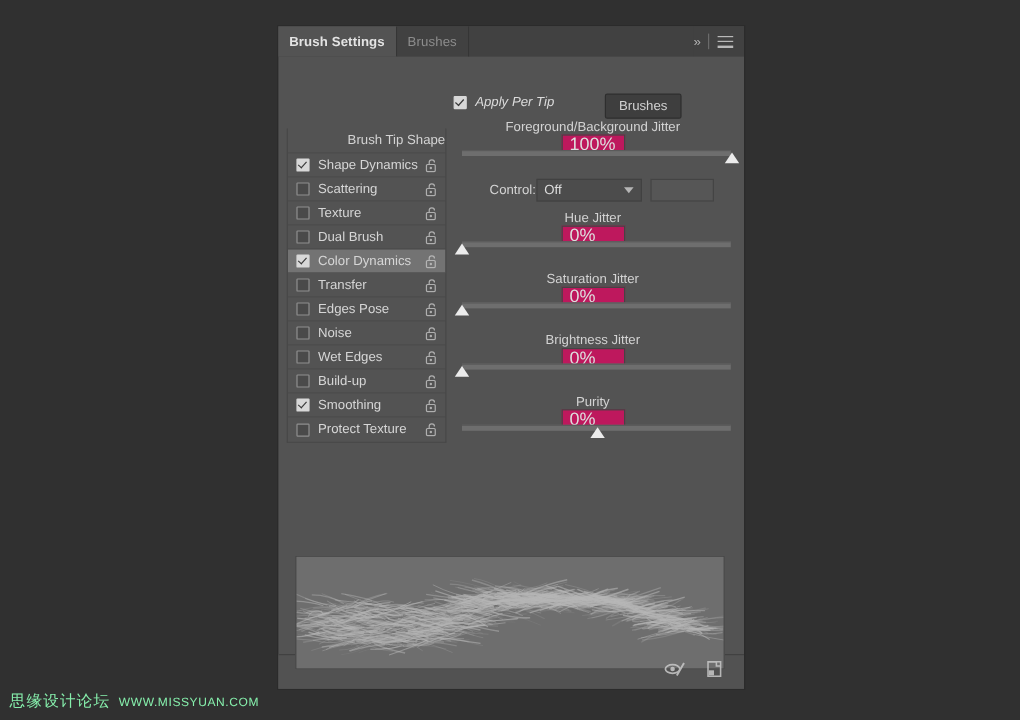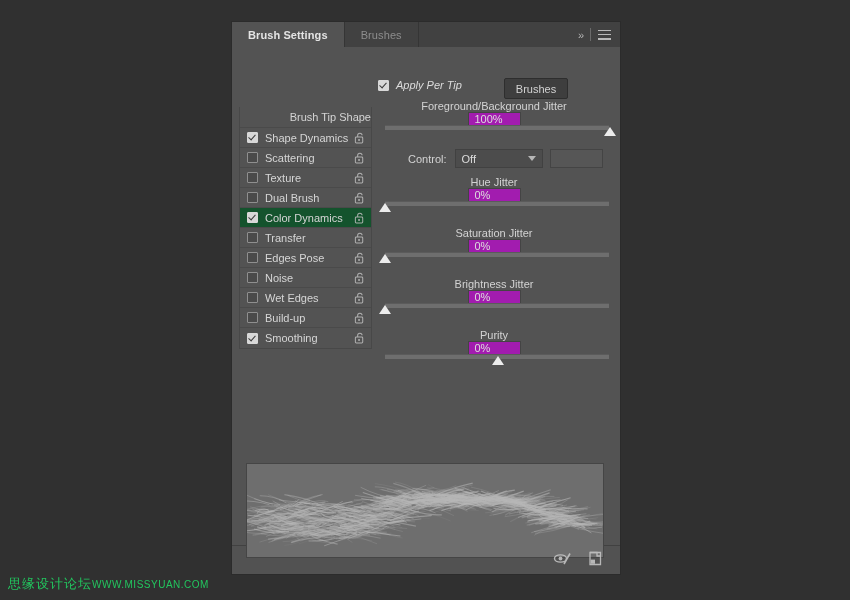--- a/index.html
+++ b/index.html
@@ -33,21 +33,21 @@
     height: 25px;
     background: #414141;
     display: flex;
     align-items: stretch;
     position: relative;
     flex: none;
   }
   .tab {
     display: flex;
     align-items: center;
-    padding: 0 16px;
+    padding: 0 9px;
     font-size: 11px;
     color: #8d8d8d;
     background: #414141;
     border-right: 1px solid #353535;
     letter-spacing: .1px;
     cursor: default;
   }
   .tab.active {
     background: #535353;
     color: #e4e4e4;
@@ -138,21 +138,21 @@
   .opt-row {
     height: 20px;
     display: flex;
     align-items: center;
     padding: 0 6px 0 7px;
     box-sizing: border-box;
     border-bottom: 1px solid #4a4a4a;
     background: #535353;
     cursor: pointer;
   }
-  .opt-row.sel { background: #14532d; }
+  .opt-row.sel { background: #737373; }
   .opt-row:last-child { border-bottom: none; }
   .cbox {
     width: 9px;
     height: 9px;
     border: 1px solid #8f8f8f;
     background: #4a4a4a;
     border-radius: 1px;
     margin-right: 7px;
     flex: none;
     position: relative;
@@ -201,25 +201,25 @@
     display: flex;
     align-items: center;
     justify-content: space-between;
     height: 19px;
     flex-direction: column;
   }
   .field-label { font-size: 11px; color: #d3d3d3; white-space: nowrap; }
   .numfield {
     width: 53px;
     height: 17px;
-    background: #a21caf;
+    background: #be185d;
     border: 1px solid #444;
     box-sizing: border-box;
     color: #dedede;
-    font-size: 11px;
+    font-size: 15px;
     display: flex;
     align-items: center;
     padding-left: 6px;
     cursor: text;
   }
 
   .slider {
     position: relative;
     height: 16px;
     margin-top: 5px;
@@ -245,21 +245,21 @@
     margin-left: -6px;
   }
 
   .control-row {
     display: flex;
     align-items: center;
     margin-top: 9px;
     margin-bottom: 8px;
     padding-left: 30px;
   }
-  .control-row .field-label { margin-right: 8px; }
+  .control-row .field-label { }
   .select {
     width: 88px;
     height: 19px;
     background: #4c4c4c;
     border: 1px solid #414141;
     box-sizing: border-box;
     color: #ddd;
     font-size: 11px;
     display: flex;
     align-items: center;
@@ -312,21 +312,22 @@
   }
   .ficon { cursor: pointer; opacity: .85; }
 
   
   #watermark {
     position: absolute;
     left: 8px;
     bottom: 7px;
     display: flex;
     align-items: baseline;
-    color: #22c55e;
+    gap: 7px;
+    color: #86efac;
   }
   #wm-cn { font-size: 13px; letter-spacing: 1px; }
   #wm-url { font-size: 10px; letter-spacing: .5px; margin-top: 13px; }
 </style>
 </head>
 <body>
 
 <div id="panel">
 
   <div id="tabbar">
@@ -445,20 +446,29 @@
             <span class="opt-label">Build-up</span>
             <svg class="lock" viewBox="0 0 12 13">
               <rect x="1.5" y="5.5" width="8" height="6.4" rx="1" fill="none" stroke="#c0c0c0" stroke-width="1.1"></rect>
               <path d="M4 5.5 V3.6 A2.4 2.4 0 0 1 8.8 3.6" fill="none" stroke="#c0c0c0" stroke-width="1.1"></path>
               <circle cx="5.5" cy="8.7" r="1.1" fill="#c0c0c0"></circle>
             </svg>
           </div>
           <div class="opt-row">
             <span class="cbox on"></span>
             <span class="opt-label">Smoothing</span>
+            <svg class="lock" viewBox="0 0 12 13">
+              <rect x="1.5" y="5.5" width="8" height="6.4" rx="1" fill="none" stroke="#c0c0c0" stroke-width="1.1"></rect>
+              <path d="M4 5.5 V3.6 A2.4 2.4 0 0 1 8.8 3.6" fill="none" stroke="#c0c0c0" stroke-width="1.1"></path>
+              <circle cx="5.5" cy="8.7" r="1.1" fill="#c0c0c0"></circle>
+            </svg>
+          </div>
+          <div class="opt-row">
+            <span class="cbox"></span>
+            <span class="opt-label">Protect Texture</span>
             <svg class="lock" viewBox="0 0 12 13">
               <rect x="1.5" y="5.5" width="8" height="6.4" rx="1" fill="none" stroke="#c0c0c0" stroke-width="1.1"></rect>
               <path d="M4 5.5 V3.6 A2.4 2.4 0 0 1 8.8 3.6" fill="none" stroke="#c0c0c0" stroke-width="1.1"></path>
               <circle cx="5.5" cy="8.7" r="1.1" fill="#c0c0c0"></circle>
             </svg>
           </div>
         </div>
     </div>
 
     <div id="ctrl">

